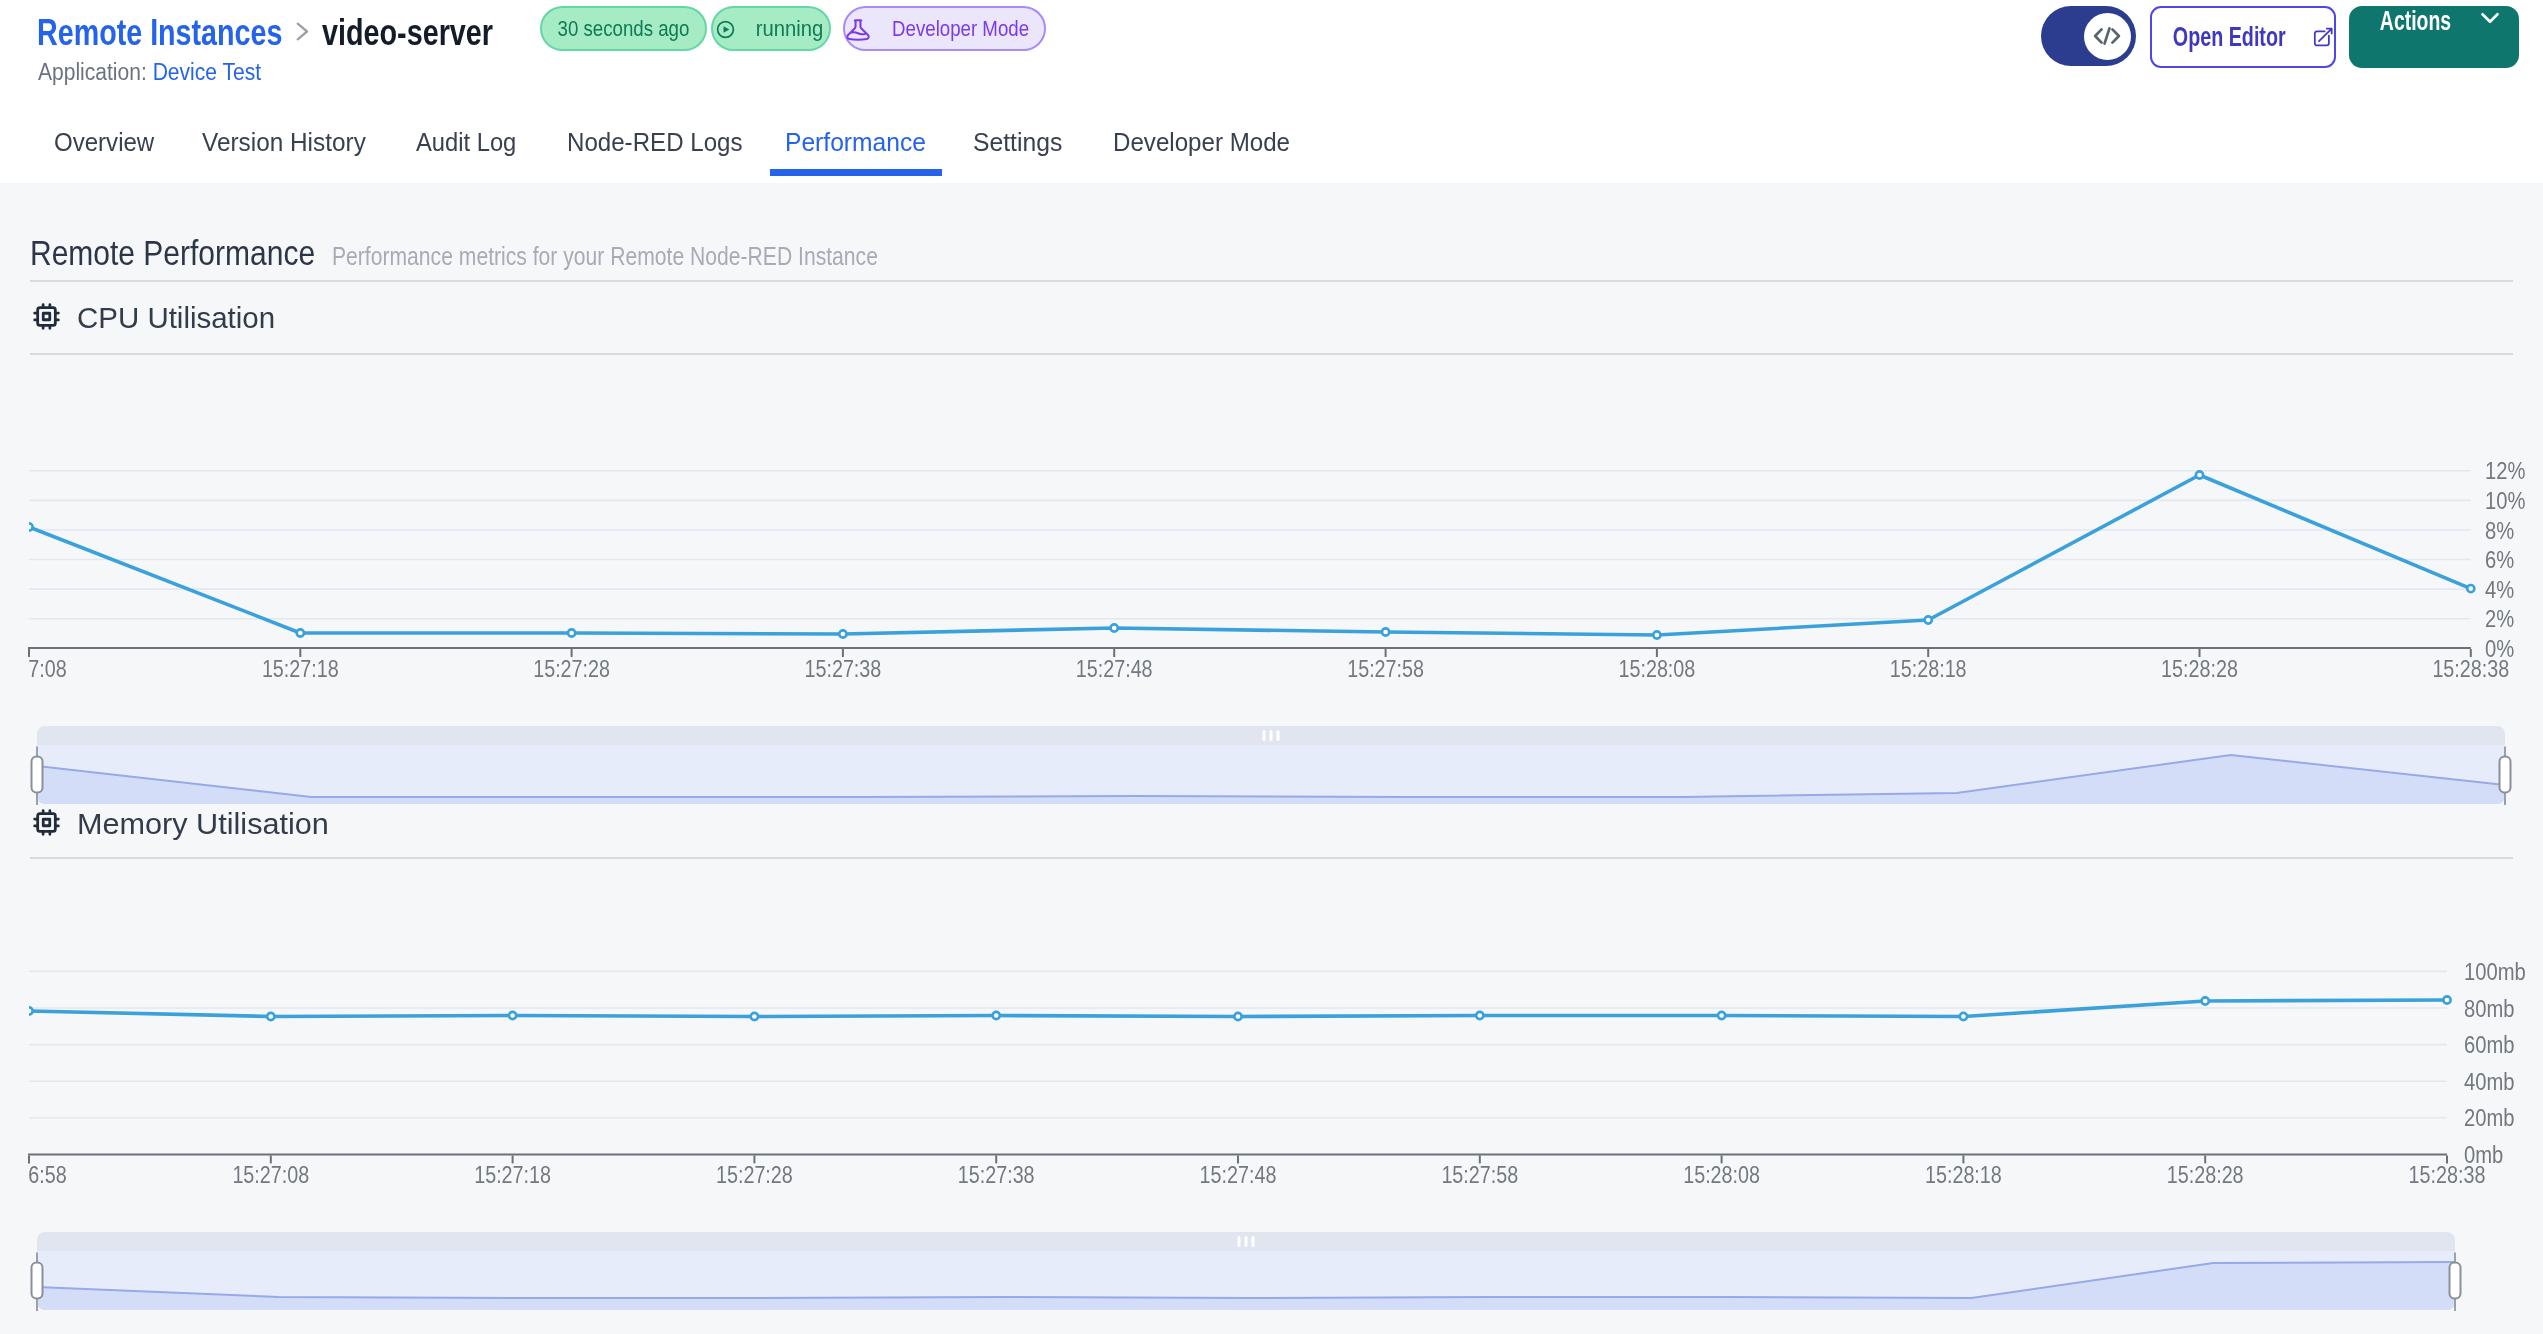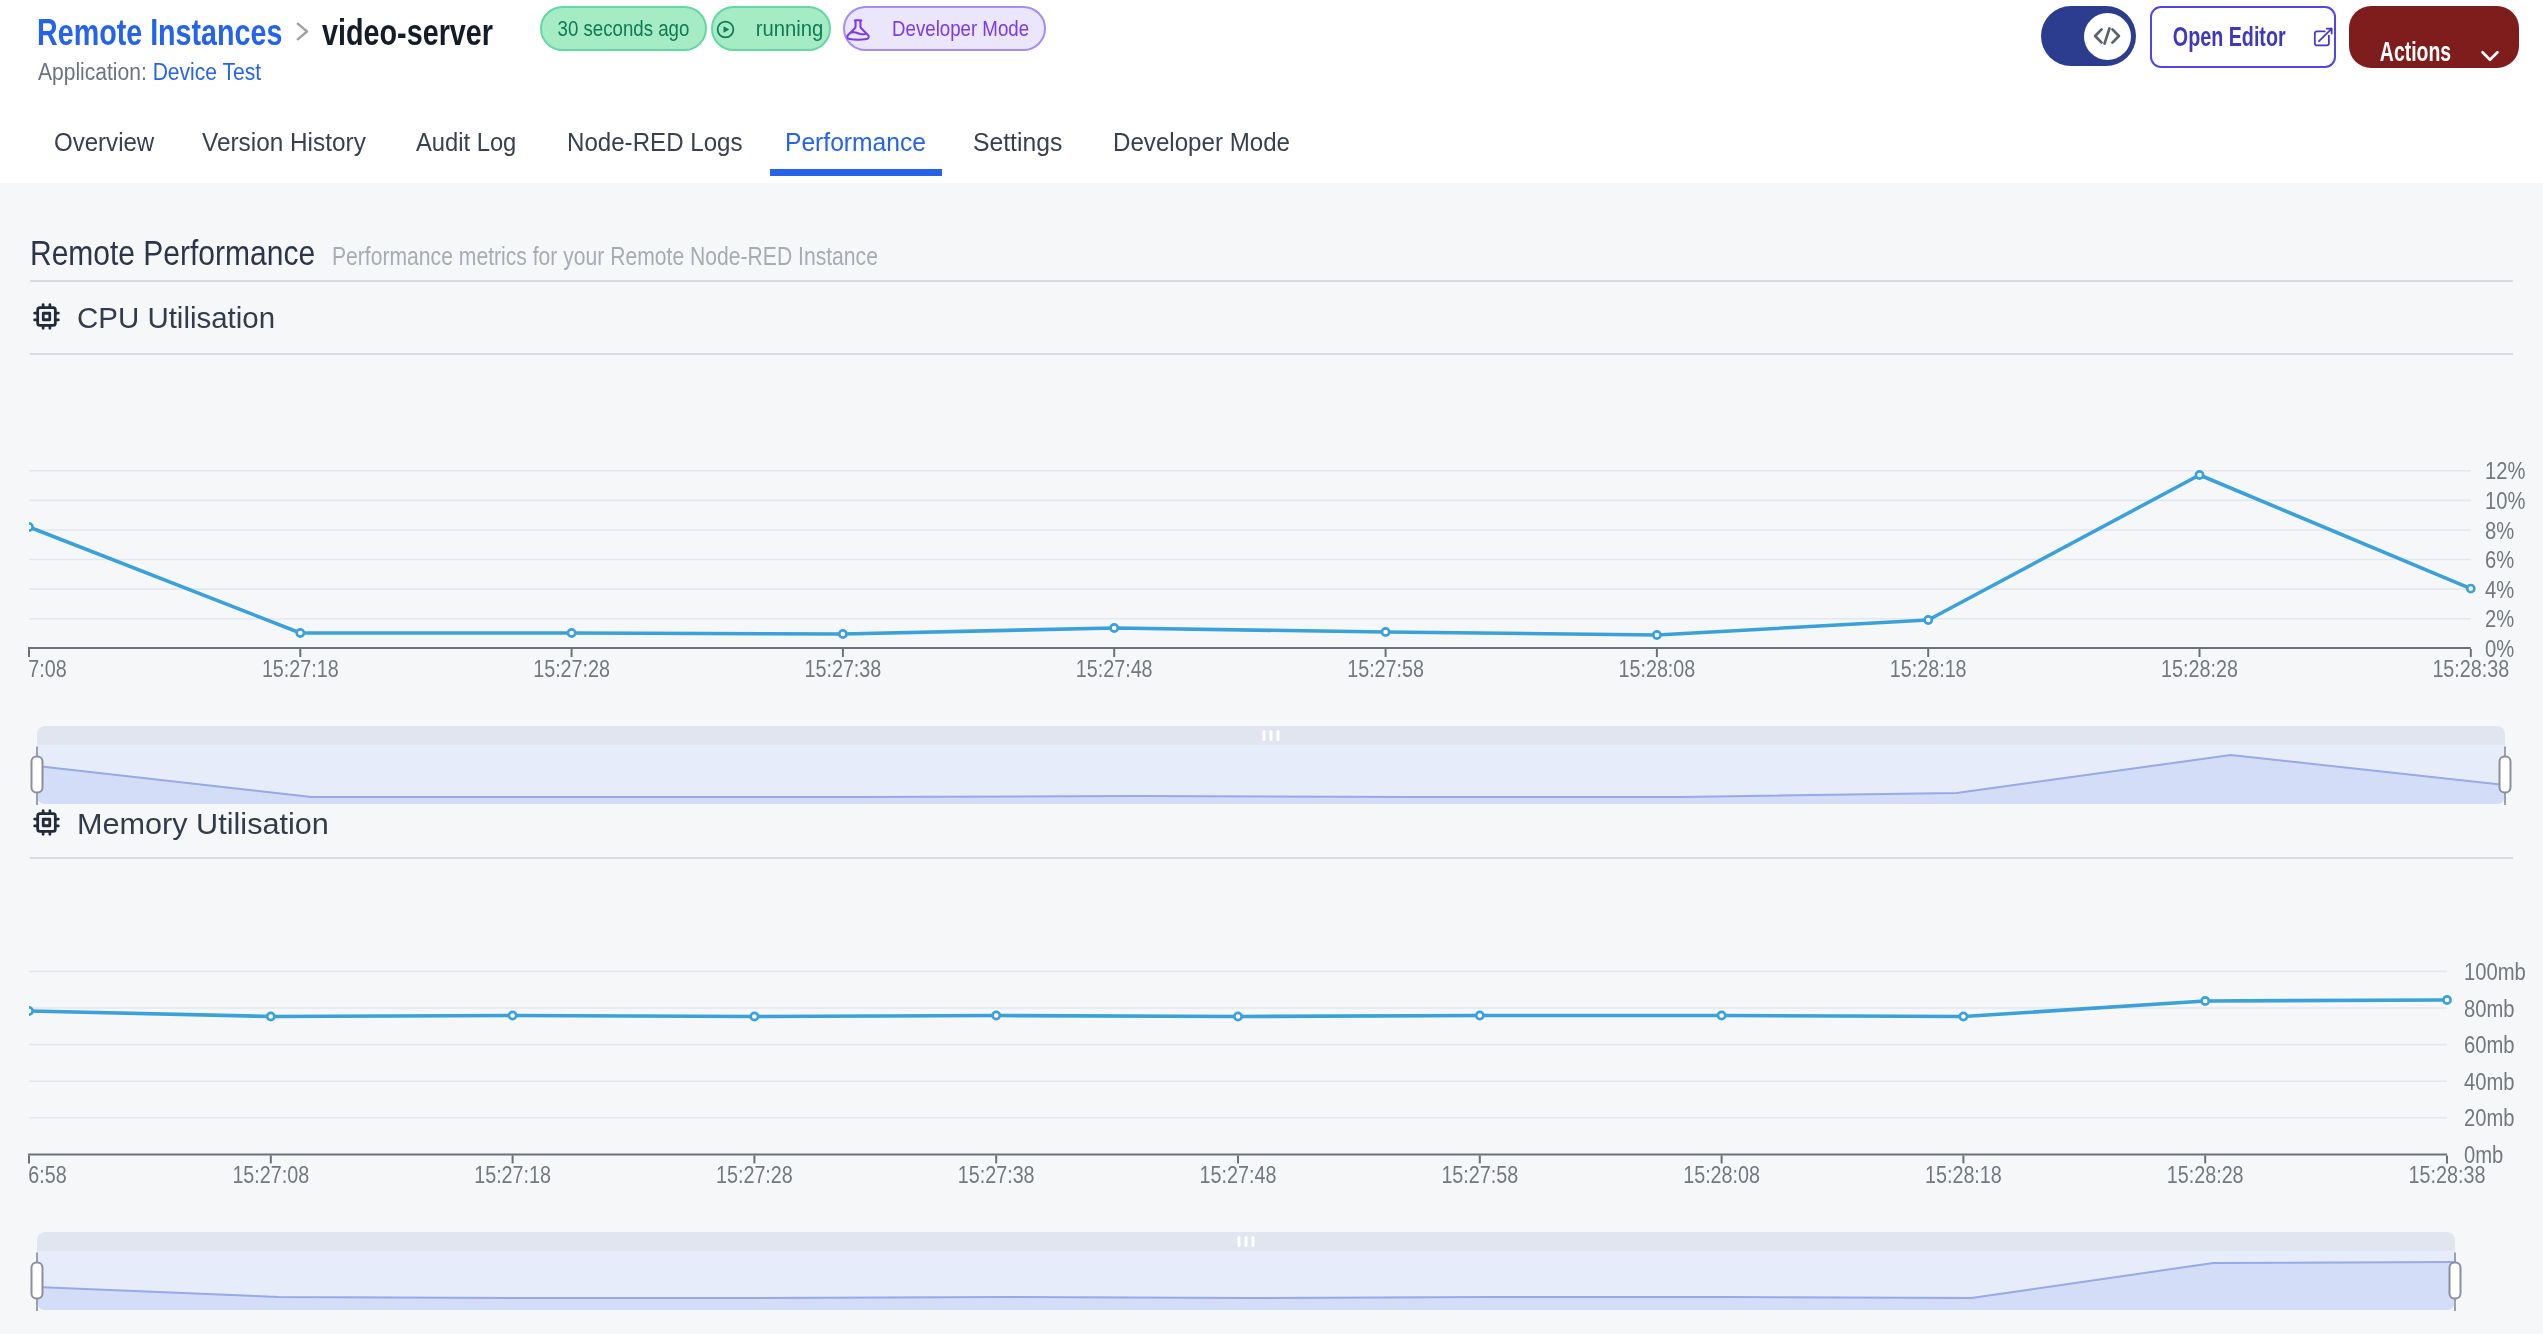--- a/index.html
+++ b/index.html
@@ -36,21 +36,21 @@
     <svg width="42" height="42" viewBox="0 0 24 24" fill="none" stroke="#5a6470" stroke-width="1.55" stroke-linecap="round" stroke-linejoin="round">
       <path d="M8.9 8.2 5.2 12l3.7 3.8M15.1 8.2 18.8 12l-3.7 3.8M13.4 7.6 10.6 16.4"></path>
     </svg>
   </div>
 <div class="abs" style="left:2150px;top:6px;width:186px;height:62px;background:#fff;border:2.5px solid #4f46e5;border-radius:11px;display:flex;align-items:center;justify-content:center;gap:5px">
     <span class="sq" style="font-size:27px;font-weight:bold;color:#4038bc;transform:scaleX(0.73)">Open Editor</span>
     <svg width="40" height="40" viewBox="0 0 24 24" fill="none" stroke="#4338ca" stroke-width="1.9" stroke-linecap="round" stroke-linejoin="round">
       <path d="M13.5 6H5.25A2.25 2.25 0 0 0 3 8.25v10.5A2.25 2.25 0 0 0 5.25 21h10.5A2.25 2.25 0 0 0 18 18.75V10.5M7.5 16.5 21 3m0 0h-5.25M21 3v5.25"></path>
     </svg>
   </div>
-<div class="abs" style="left:2349px;top:6px;width:170px;height:62px;background:#7f1d1d;border-radius:22px;display:flex;align-items:flex-end;justify-content:center;gap:12px">
+<div class="abs" style="left:2349px;top:6px;width:170px;height:62px;background:#0f766e;border-radius:13px;display:flex;align-items:flex-start;justify-content:center;gap:12px">
     <span class="sq" style="font-size:27px;font-weight:bold;color:#fff;transform:scaleX(0.72)">Actions</span>
     <svg width="24" height="24" viewBox="0 0 24 24" fill="none" stroke="#fff" stroke-width="2.6" stroke-linecap="round" stroke-linejoin="round">
       <path d="m19.5 8.25-7.5 7.5-7.5-7.5"></path>
     </svg>
   </div>
 <div class="abs" style="left:53.5px;top:129.2px;font-size:26px;color:#39414e;white-space:nowrap;line-height:1;transform-origin:0 0;transform:scaleX(0.925)">Overview</div>
 <div class="abs" style="left:202.2px;top:129.2px;font-size:26px;color:#39414e;white-space:nowrap;line-height:1;transform-origin:0 0;transform:scaleX(0.937)">Version History</div>
 <div class="abs" style="left:416.1px;top:129.2px;font-size:26px;color:#39414e;white-space:nowrap;line-height:1;transform-origin:0 0;transform:scaleX(0.913)">Audit Log</div>
 <div class="abs" style="left:566.5px;top:129.2px;font-size:26px;color:#39414e;white-space:nowrap;line-height:1;transform-origin:0 0;transform:scaleX(0.927)">Node-RED Logs</div>
 <div class="abs" style="left:785.1px;top:129.2px;font-size:26px;color:#2563eb;white-space:nowrap;line-height:1;transform-origin:0 0;transform:scaleX(0.947)">Performance</div>

